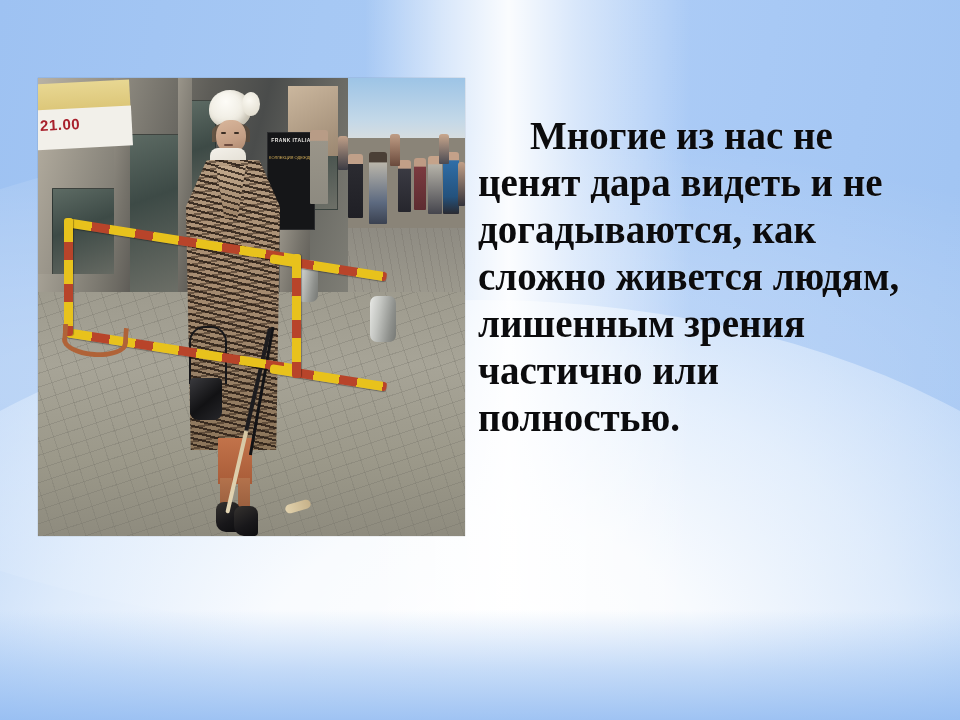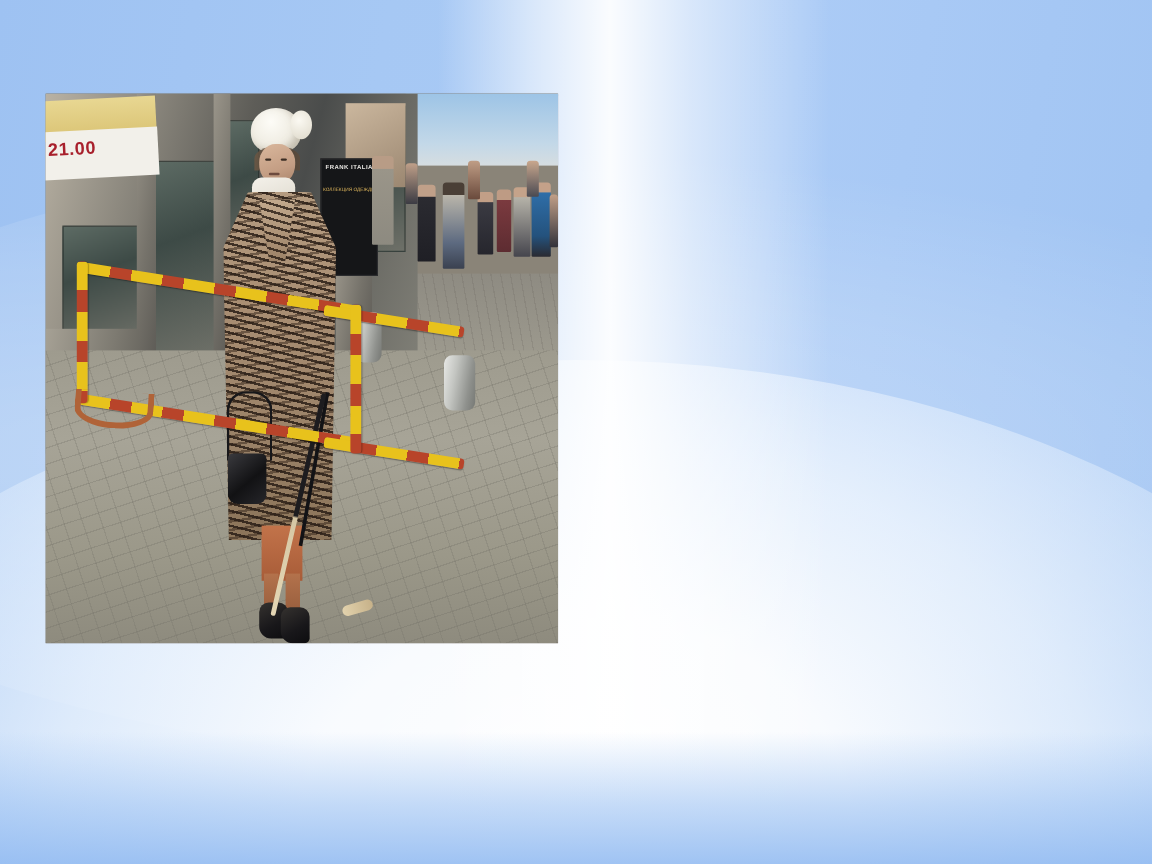--- a/index.html
+++ b/index.html
@@ -418,14 +418,15 @@
       <div class="bar" style="left:232px; top:286px; width:118px; height:9px;  transform:rotate(9deg);  transform-origin:left center;"></div>
       <div class="bar-v" style="left:26px;  top:140px; width:9px;   height:118px;"></div>
       <div class="bar-v" style="left:254px; top:176px; width:9px;   height:124px;"></div>
       <div class="bar-v" style="left:258px; top:178px; width:0px;   height:0px;"></div>
       <div class="bar-v" style="left:122px; top:156px; width:7px;   height:116px; opacity:0;"></div>
       <div class="bar-foot" style="left:24px; top:248px; width:56px; height:26px; transform:rotate(4deg);"></div>
 
     </div>
   </div>
 
+  <div class="text-block">Многие из нас не ценят дара видеть и не догадываются, как сложно живется людям, лишенным зрения частично или полностью.</div>
 
 </div>
 
 </body></html>

